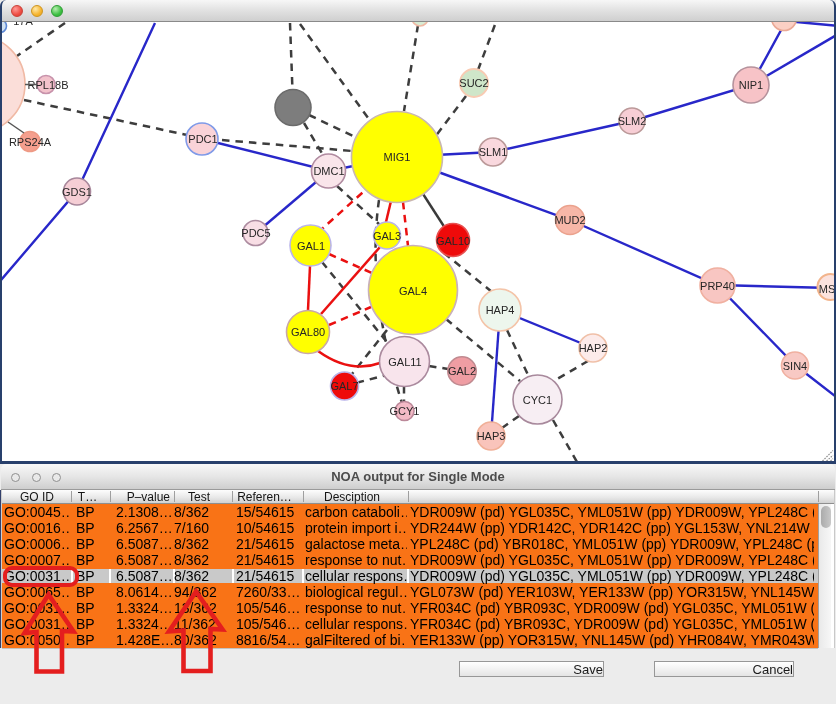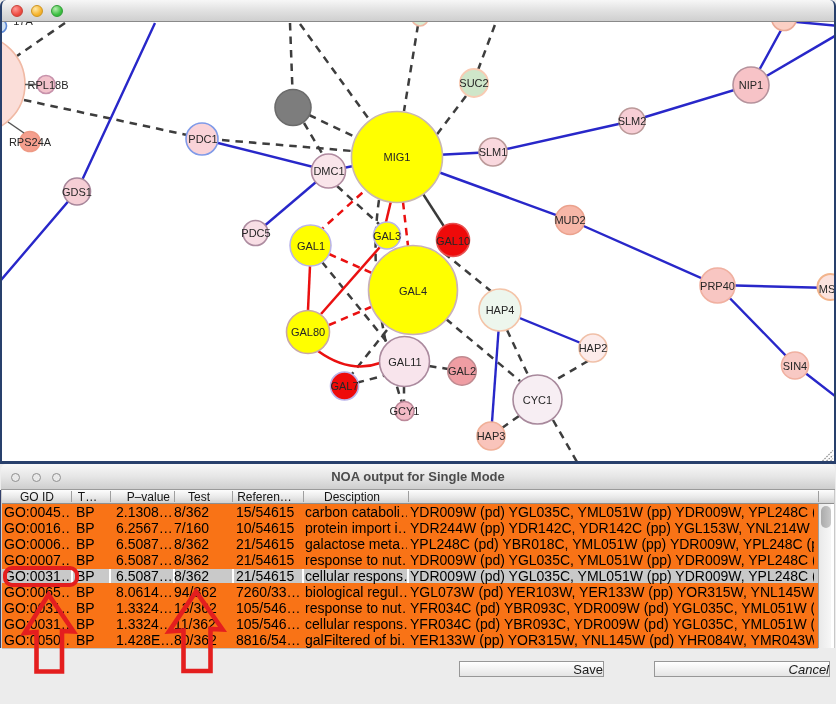--- a/index.html
+++ b/index.html
@@ -313,14 +313,14 @@
       <div class="thumb"></div>
     </div>
   <div class="redbox"></div>
   <svg id="arrows" width="834" height="240" viewBox="0 0 834 240" style="position:absolute;left:0;top:0;pointer-events:none;">
     <g stroke="#e41e1e" stroke-width="4.6" fill="none" stroke-linejoin="miter">
       <path d="M48.5,130.5 L73.5,167.5 L62,167 L62,207.5 L36.5,207.5 L36.5,168 L24.5,169 Z"></path>
       <path d="M196,127.5 L222.5,165.5 L210.5,165 L210.5,207 L183.5,207 L183.5,166.5 L169,167.5 Z"></path>
     </g>
   </svg>
   <div class="btn" style="left:459px;width:145px;">Save</div>
-  <div class="btn" style="left:654px;width:176px;font-style:italic;">Cancel</div>
+  <div class="btn" style="left:654px;width:140px;">Cancel</div>
 </div>
 
 </body></html>

